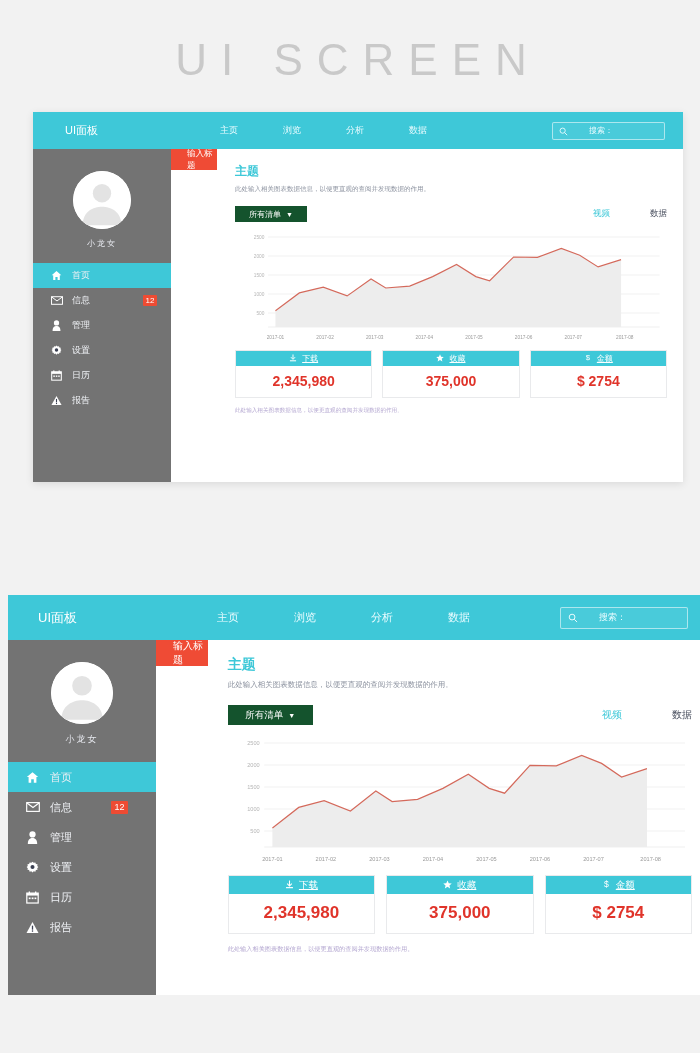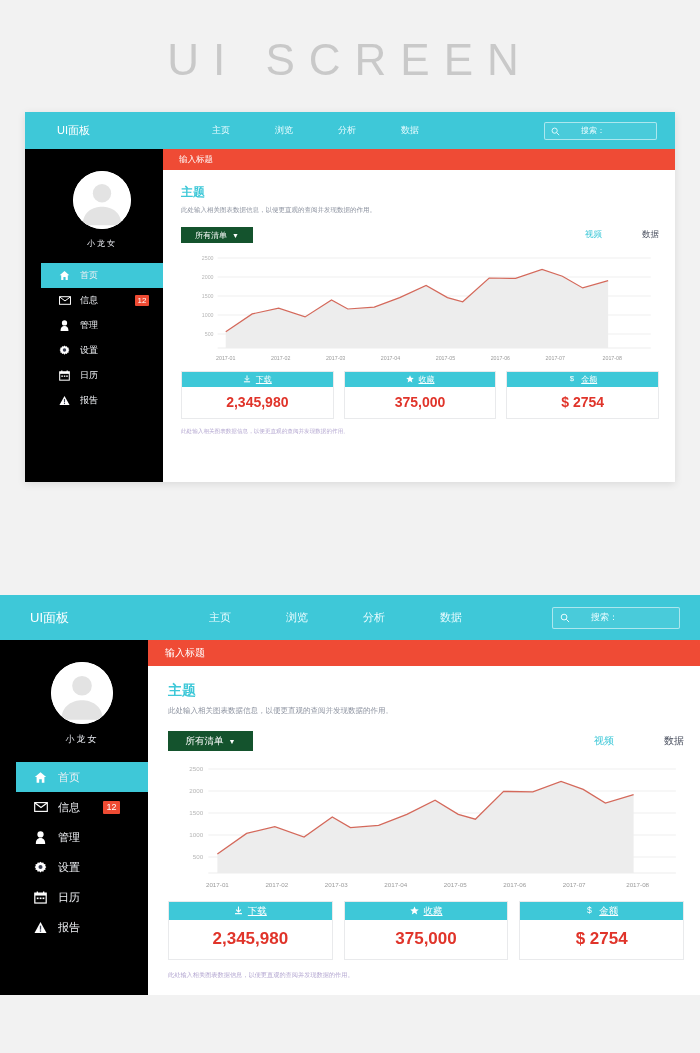--- a/index.html
+++ b/index.html
@@ -2,21 +2,21 @@
 <html><head>
 <meta charset="utf-8">
 <style>
   * { box-sizing: border-box; margin: 0; padding: 0; }
   html, body {
     width: 700px; height: 1053px;
     background: #f2f2f2;
     font-family: "Liberation Sans", "DejaVu Sans", sans-serif;
     overflow: hidden;
   }
-  .page { position: relative; width: 672px; height: 1053px; background: #f2f2f2; }
+  .page { position: relative; width: 672px; height: 1053px; background: #f2f2f2; margin-left: 8px; }
 
   
   .poster-title {
     position: absolute; top: 34px; left: 0; width: 700px;
     text-align: center;
     font-size: 44px; letter-spacing: 14px; color: #c9c9c9;
     font-weight: 400; line-height: 52px;
   }
 
   
@@ -61,21 +61,21 @@
   .search-ph { color: #eafcff; white-space: nowrap; }
   .win-top .search-ph { font-size: 8px; }
   .win-bottom .search-ph { font-size: 9px; }
 
   
   .body-row { display: flex; }
   .win-top .body-row { height: 333px; }
   .win-bottom .body-row { height: 355px; }
 
   
-  .sidebar { background: #000000; flex: 0 0 auto; padding-left: 16px; }
+  .sidebar { background: #737373; flex: 0 0 auto; }
   .win-top .sidebar { width: 138px; }
   .win-bottom .sidebar { width: 148px; }
 
   .profile { display: flex; flex-direction: column; align-items: center; }
   .win-top .profile { padding-top: 22px; padding-bottom: 14px; }
   .win-bottom .profile { padding-top: 22px; padding-bottom: 16px; }
 
   .avatar {
     background: #ffffff; border-radius: 50%;
     display: flex; align-items: flex-end; justify-content: center; overflow: hidden;
@@ -101,21 +101,21 @@
   .win-bottom .mlabel { font-size: 11px; }
   .badge {
     position: absolute; background: #ee4b33; color: #fff;
     display: flex; align-items: center; justify-content: center;
     border-radius: 1px;
   }
   .win-top .badge { right: 14px; width: 14px; height: 11px; font-size: 8px; }
   .win-bottom .badge { right: 28px; width: 17px; height: 13px; font-size: 9px; }
 
   
-  .content { flex: 1 1 auto; background: #ffffff; position: relative; display: flex; flex-direction: column; }
+  .content { flex: 1 1 auto; background: #ffffff; position: relative; display: flex; flex-direction: row; }
   .redbar { background: #ef4b35; display: flex; align-items: center; }
   .win-top .redbar { height: 21px; }
   .win-bottom .redbar { height: 26px; }
   .redbar-label { color: #ffffff; }
   .win-top .redbar-label { font-size: 8.5px; margin-left: 16px; }
   .win-bottom .redbar-label { font-size: 10px; margin-left: 17px; }
 
   .cbody { position: relative; flex: 1 1 auto; }
   .win-top .cbody { padding: 14px 16px 0 18px; }
   .win-bottom .cbody { padding: 16px 16px 0 20px; }

